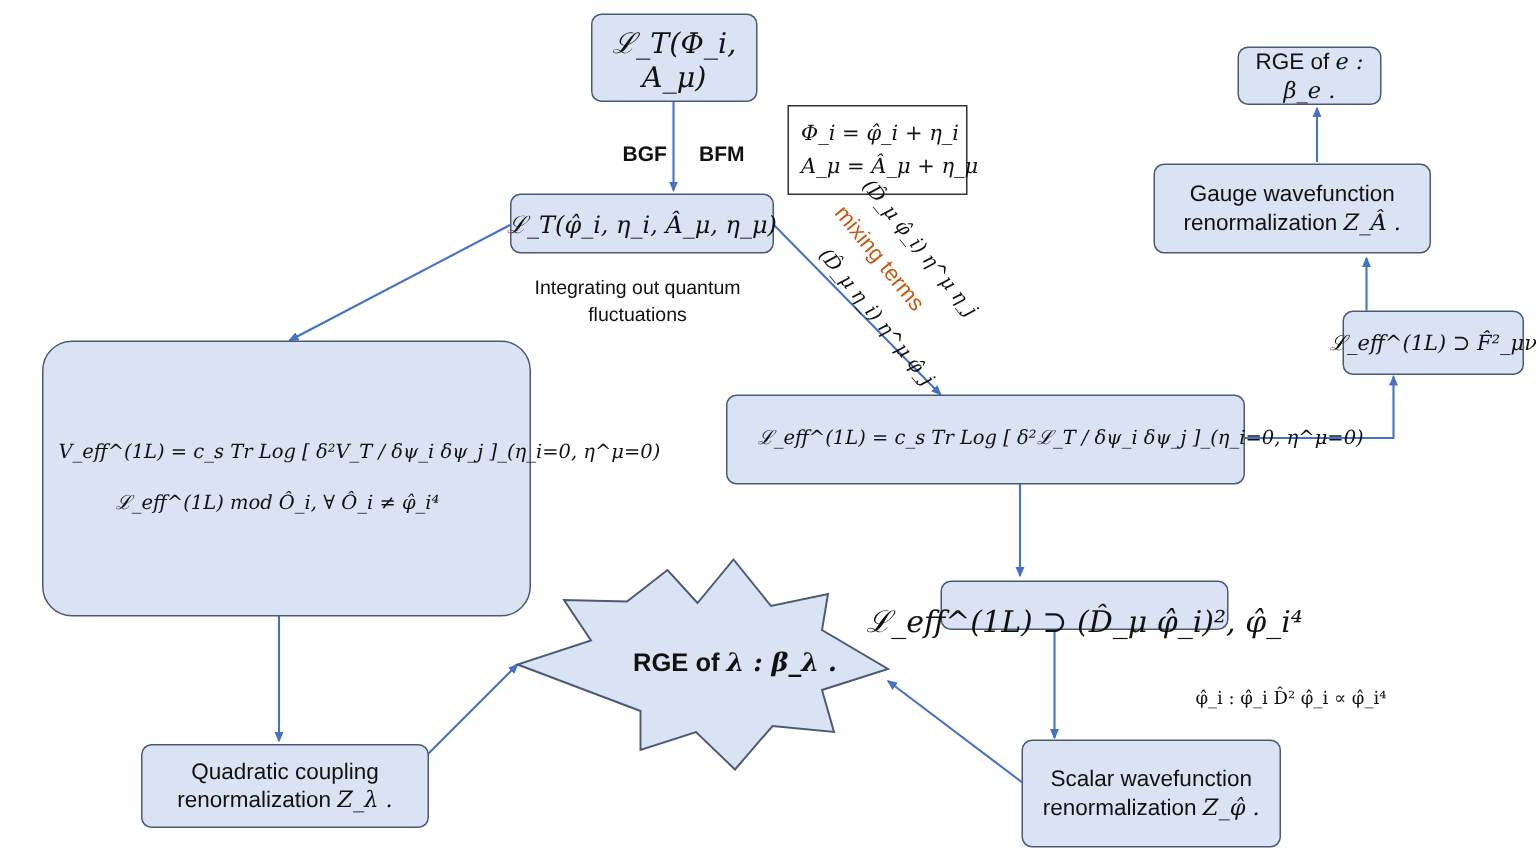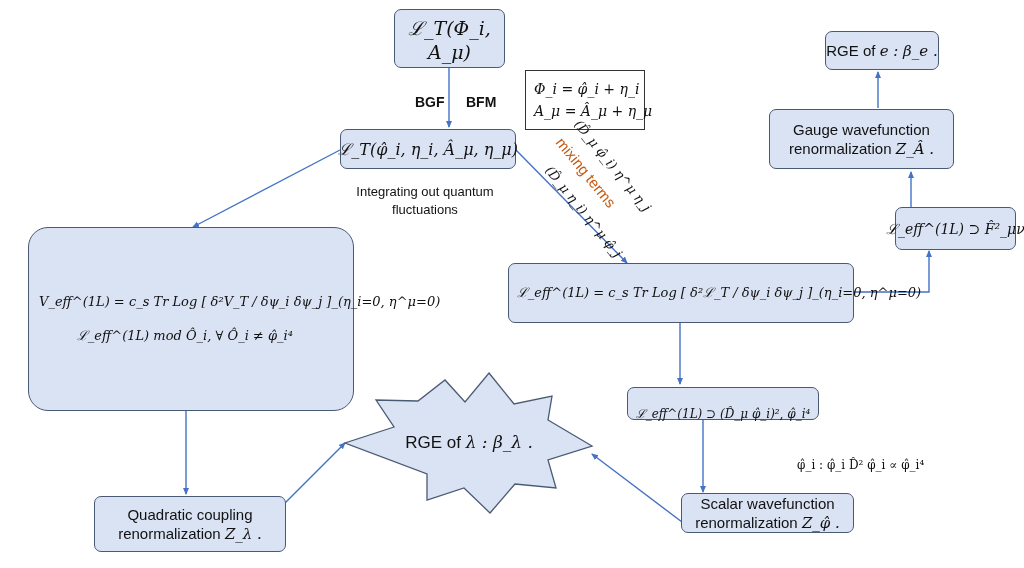--- a/index.html
+++ b/index.html
@@ -69,44 +69,44 @@
 
 <div class="rot math" style="left:583px;top:117px;transform:rotate(51deg);font-size:13px;">(D̂_μ φ̂_i) η^μ η_j</div>
 <div class="rot sans" style="left:566px;top:134px;transform:rotate(51deg);font-size:15px;color:#c55a11;">mixing terms</div>
 <div class="rot math" style="left:554px;top:163px;transform:rotate(51deg);font-size:13px;">(D̂_μ η_i) η^μ φ̂_j</div>
 
 <div class="box r18" style="left:28px;top:227px;width:326px;height:184px;align-items:flex-start;padding-left:10px;">
   <div class="math eq" style="font-size:13px;">V_eff^(1L) = c_s Tr Log [ δ²V_T / δψ_i δψ_j ]_(η_i=0, η^μ=0)</div>
   <div class="math eq" style="font-size:13px;margin-top:16px;padding-left:38px;">ℒ_eff^(1L) mod Ô_i, ∀ Ô_i ≠ φ̂_i⁴</div>
 </div>
 
-<div class="box r6" style="left:508px;top:263px;width:346px;height:60px;align-items:flex-start;padding-left:8px;">
+<div class="box r6" style="left:484px;top:263px;width:346px;height:60px;align-items:flex-start;padding-left:20px;">
   <div class="math eq" style="font-size:13px;">ℒ_eff^(1L) = c_s Tr Log [ δ²ℒ_T / δψ_i δψ_j ]_(η_i=0, η^μ=0)</div>
 </div>
 
-<div class="box r6" style="left:825px;top:31px;width:114px;height:39px;text-align:center;">
+<div class="box r6" style="left:825px;top:31px;width:96px;height:39px;text-align:center;">
   <span class="sans txt"><span>RGE of</span> <span class="math">e : β_e .</span></span>
 </div>
 <div class="box r6" style="left:769px;top:109px;width:185px;height:60px;">
   <div class="sans txt">Gauge wavefunction</div>
   <div class="sans txt"><span>renormalization</span> <span class="math">Z_Â .</span></div>
 </div>
 <div class="box r6" style="left:868px;top:207px;width:121px;height:43px;margin-left:27px;">
   <span class="math eq" style="font-size:14px;">ℒ_eff^(1L) ⊃ F̂²_μν</span>
 </div>
 
 <div class="box r6" style="left:627px;top:387px;width:192px;height:33px;">
-  <span class="math eq" style="font-size:12px;margin-top:20px;">ℒ_eff^(1L) ⊃ (D̂_μ φ̂_i)², φ̂_i⁴</span>
+  <span class="math eq" style="font-size:20px;margin-top:20px;">ℒ_eff^(1L) ⊃ (D̂_μ φ̂_i)², φ̂_i⁴</span>
 </div>
 <div class="plain" style="left:797px;top:458px;font-size:12px;white-space:nowrap;">φ̂_i :  φ̂_i D̂² φ̂_i ∝ φ̂_i⁴</div>
-<div class="box r6" style="left:681px;top:493px;width:173px;height:40px;">
+<div class="box r6" style="left:681px;top:493px;width:173px;height:72px;">
   <div class="sans txt">Scalar wavefunction</div>
   <div class="sans txt"><span>renormalization</span> <span class="math">Z_φ̂ .</span></div>
 </div>
 
 <div class="box r6" style="left:94px;top:496px;width:192px;height:56px;">
   <div class="sans txt">Quadratic coupling</div>
   <div class="sans txt"><span>renormalization</span> <span class="math">Z_λ .</span></div>
 </div>
 
-<div style="position:absolute;left:379px;top:432px;width:180px;text-align:center;font-size:17px;" class="sans">
+<div style="position:absolute;left:400px;top:432px;width:180px;text-align:center;font-size:17px;font-weight:bold;" class="sans">
   <span>RGE of</span> <span class="math">λ : β_λ .</span>
 </div>
 
 </body></html>

